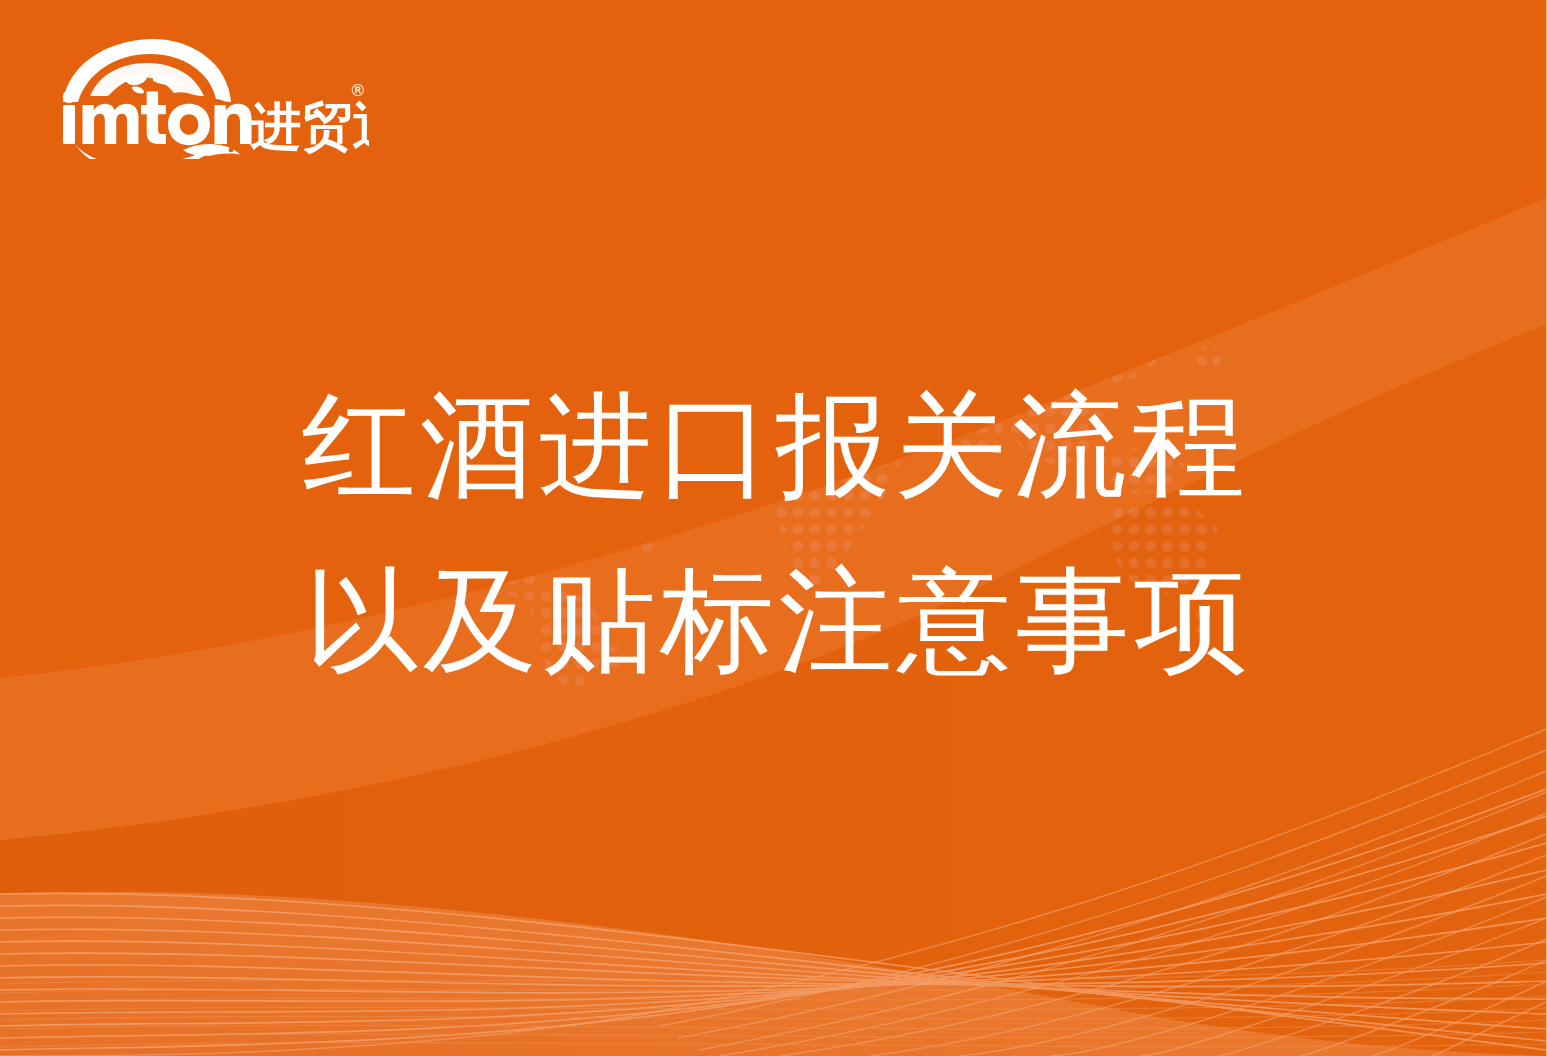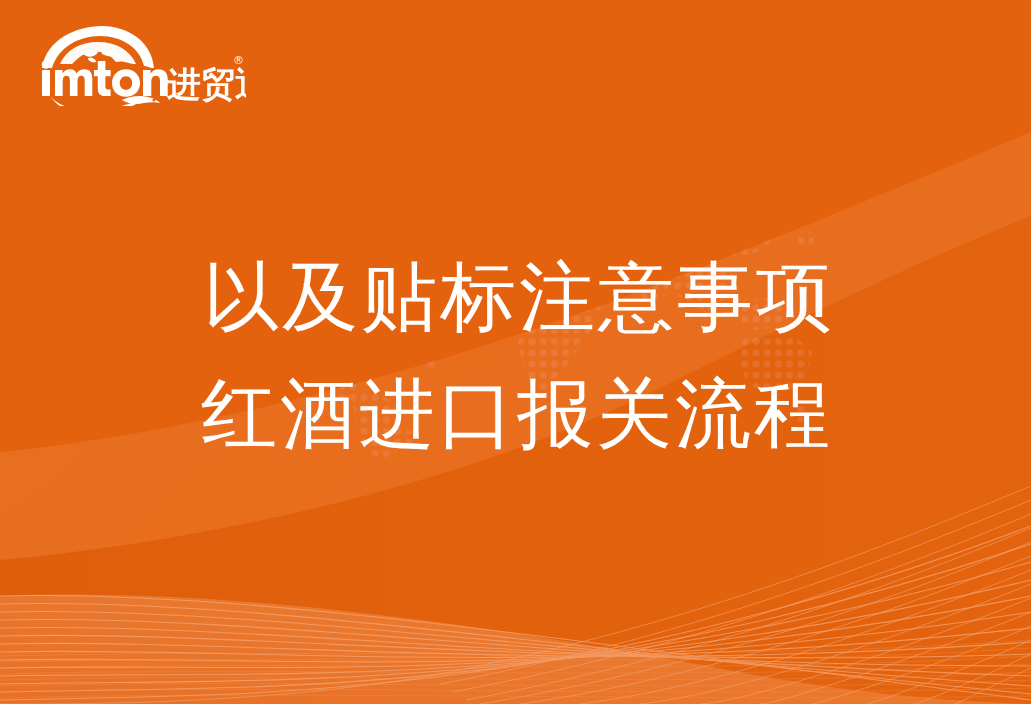--- a/index.html
+++ b/index.html
@@ -238,17 +238,17 @@
       <path d="M86 76 C 94 72, 104 71, 112 73 C 118 74, 122 77, 124 79
                C 120 78, 114 78, 108 79 C 100 81, 92 80, 86 76 Z"></path>
       <circle cx="118" cy="76" r="1.6" fill="#E4620D"></circle>
     </g>
 
     <text x="131" y="72" font-family="'DejaVu Sans','Liberation Sans',sans-serif" font-size="34" font-weight="bold" fill="#ffffff" letter-spacing="0">进贸通</text>
     <text x="197" y="40" font-family="'DejaVu Sans','Liberation Sans',sans-serif" font-size="11" fill="#ffffff">®</text>
   </svg>
 
   <div id="title-block">
+    <div class="title-line" id="title-line-1">红酒进口报关流程</div>
     <div class="title-line" id="title-line-2">以及贴标注意事项</div>
-    <div class="title-line" id="title-line-1">红酒进口报关流程</div>
   </div>
 
 </div>
 
 </body></html>

